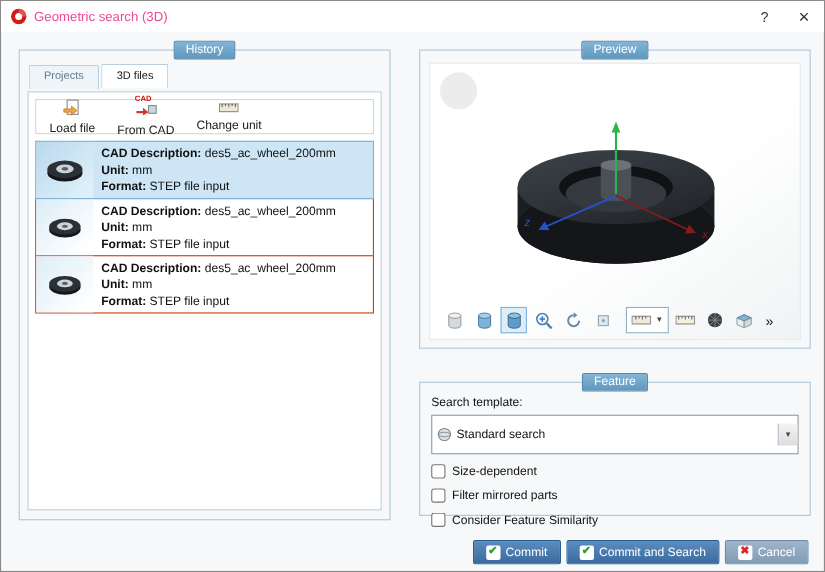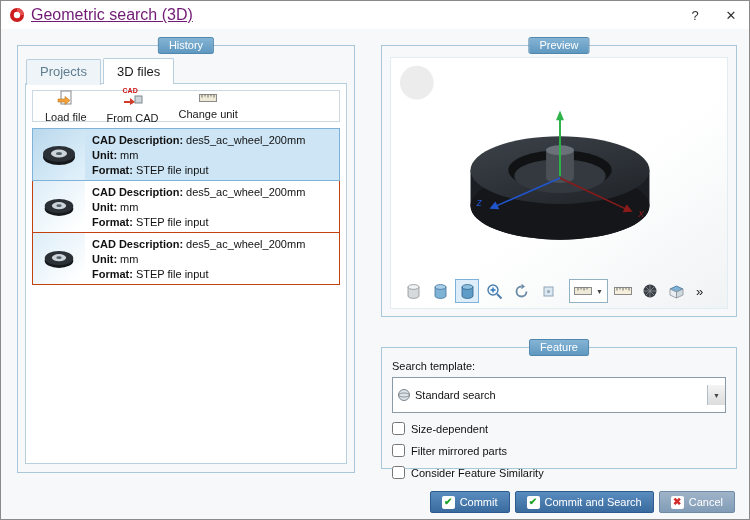--- a/index.html
+++ b/index.html
@@ -2,38 +2,38 @@
 <html><head>
 <meta charset="utf-8">
 <style>
   * { box-sizing: border-box; }
   html,body { margin:0; padding:0; background:#cfd6dc; font-family:"Liberation Sans",sans-serif; }
   .dialog { position:relative; width:750px; height:520px; background:#f7f8f9; border:1px solid #8a8a8a; overflow:hidden; }
 
   
   .titlebar { position:absolute; top:0; left:0; right:0; height:28px; background:#ffffff; display:flex; align-items:center; padding-left:8px; }
   .app-icon { width:16px; height:16px; margin-right:6px; flex:0 0 auto; }
-  .title { font-size:16px; color:#701a75; flex:1 1 auto;text-decoration:underline; }
+  .title { font-size:12px; color:#ec4899; flex:1 1 auto; }
   .win-btn { width:36px; height:28px; border:none; background:transparent; font-size:13px; color:#333; cursor:default; font-family:inherit; }
 
   .content { position:absolute; top:28px; left:0; right:0; bottom:0; }
 
   
   .group { position:absolute; border:1px solid #a9c7da; background:transparent; }
   .group-label { position:absolute; top:-9px; left:50%; transform:translateX(-50%);
     background:linear-gradient(#85b4d4,#5f98c0); color:#fff; font-size:11px; line-height:15px;
     padding:0 10px; border:1px solid #4f87ae; border-radius:2px; white-space:nowrap; z-index:3; }
 
   .history-group  { left:16px;  top:16px;  width:338px; height:428px; }
   .preview-group  { left:380px; top:16px;  width:356px; height:272px; }
   .settings-group { left:380px; top:318px; width:356px; height:122px; }
 
   
   .tabs { position:absolute; top:13px; left:8px; display:flex; z-index:2; }
-  .tab { font-size:13px; padding:4px 13px; border:1px solid #b8cfdd; background:#eef4f8; color:#5f7d91; margin-right:2px; border-bottom:none; border-radius:2px 2px 0 0; cursor:default; }
+  .tab { font-size:10px; padding:4px 13px; border:1px solid #b8cfdd; background:#eef4f8; color:#5f7d91; margin-right:2px; border-bottom:none; border-radius:2px 2px 0 0; cursor:default; }
   .tab.active { background:#ffffff; color:#1a1a1a; padding:5px 13px; position:relative; top:-1px; }
 
   .tab-page { position:absolute; left:7px; right:7px; top:37px; bottom:8px; background:#ffffff; border:1px solid #b8cfdd; }
 
   
   .h-toolbar { margin:6px; height:32px; border:1px solid #ccd9e2; display:flex; align-items:center; padding:0 2px; background:#fff; }
   .tb-btn { display:inline-flex; align-items:center; gap:5px; padding:3px 9px; font-size:11px; color:#1a1a1a; border:1px solid transparent; background:transparent; font-family:inherit; cursor:default;flex-direction:column; }
   .cad-badge { color:#cc1111; font-weight:bold; font-size:7px; display:block; line-height:6px; text-align:left; }
 
   

